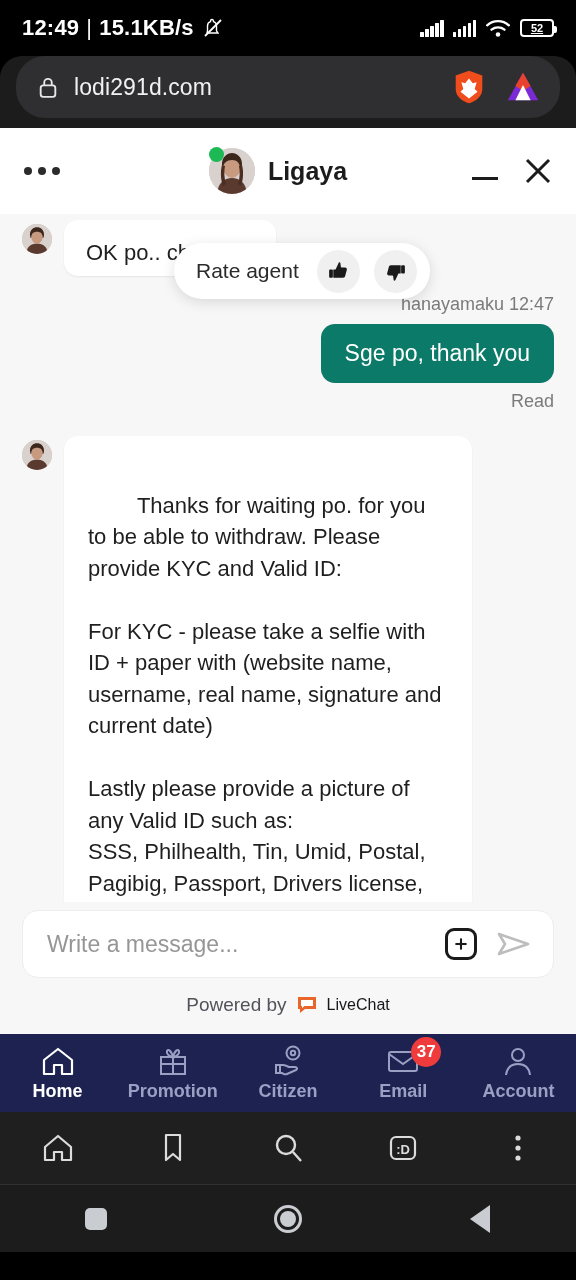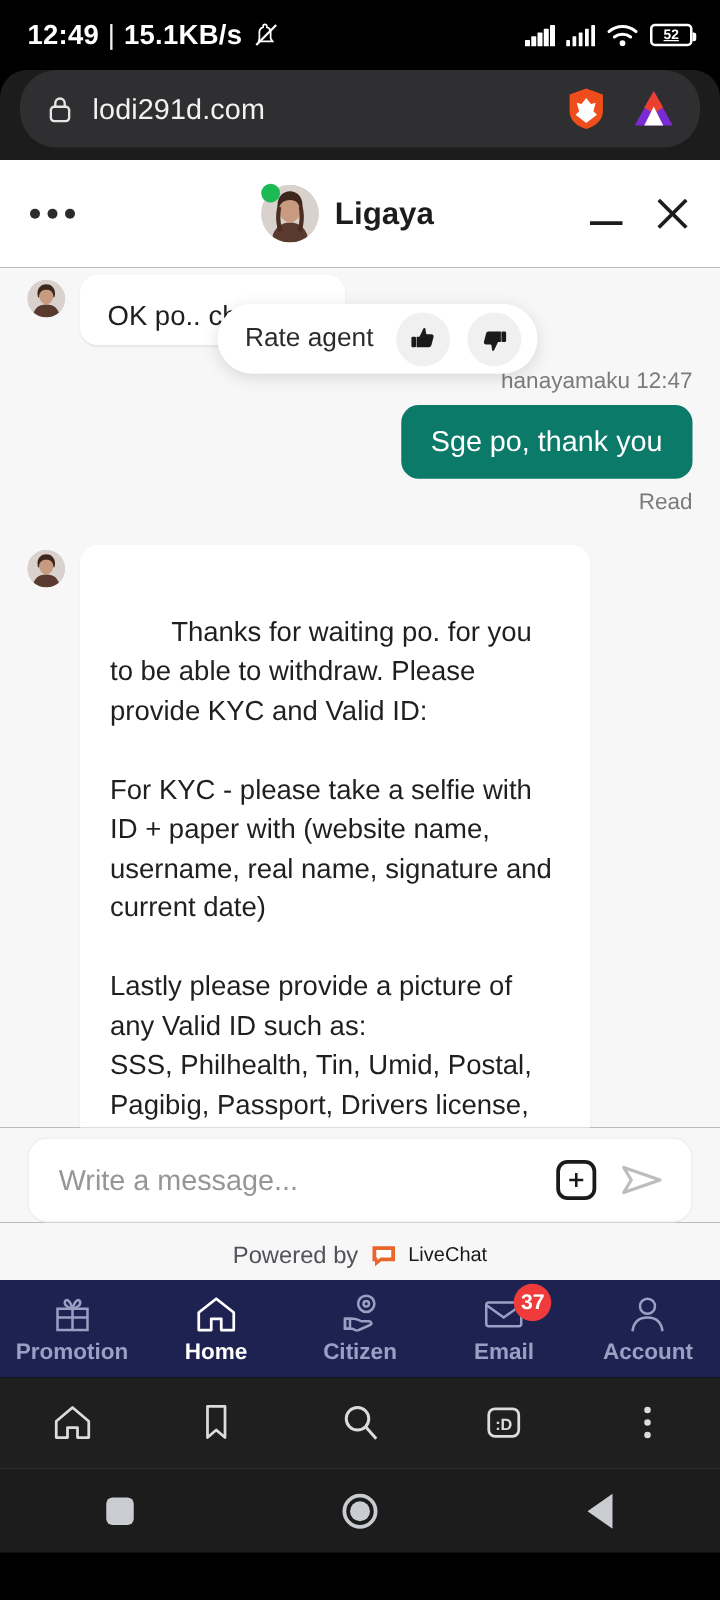--- a/index.html
+++ b/index.html
@@ -91,21 +91,21 @@
 
   
   .composer { background: #f7f7f8; padding: 8px 22px 0 22px; }
   .cbox {
     background: #fff; border: 1px solid #ededed; border-radius: 16px; height: 68px;
     display: flex; align-items: center; padding: 0 22px 0 24px; gap: 18px; justify-content: center;
   }
   .cbox .ph-text { flex: 1; font-size: 23px; color: #969696; }
   .plus { width: 32px; height: 32px; border: 3px solid #1a1a1a; border-radius: 9px; display:flex; align-items:center; justify-content:center; flex:none; }
   .send { width: 36px; height: 36px; flex: none; }
-  .poweredby { background: #f7f7f8; display: flex; align-items: center; justify-content: center; gap: 9px; padding: 16px 0 8px 0; }
+  .poweredby { background: #f7f7f8; display: flex; align-items: center; justify-content: center; gap: 9px; padding: 16px 0 18px 0; }
   .pb-text { font-size: 19px; color: #52525b; }
   .lc-mark { width: 22px; height: 22px; }
   .lc-name { font-size: 16px; font-weight: normal; color: #18181b; }
 
   
   .sitenav { background: #1d2251; height: 78px; display: flex; align-items: center; }
   .nav-item { flex: 1; display: flex; flex-direction: column; align-items: center; justify-content: center; gap: 4px; position: relative; }
   .nav-ic { width: 34px; height: 32px; position: relative; }
   .nav-lbl { font-size: 18px; font-weight: bold; color: #9aa0c4; }
   .nav-item.active .nav-lbl { color: #ffffff; }
@@ -298,42 +298,42 @@
     <span class="pb-text">Powered by</span>
     <svg class="lc-mark" viewBox="0 0 22 22">
       <path d="M2 3h18v12H9l-5 4v-4H2z" fill="#e8662a"></path>
       <path d="M5 6h12v6H8.5L6 14v-2H5z" fill="#fff"></path>
     </svg>
     <span class="lc-name">LiveChat</span>
   </div>
 
   <div class="sitenav">
 
+    <div class="nav-item active">
+      <span class="nav-ic">
+        <svg viewBox="0 0 34 32" style="width:100%;height:100%">
+          <path d="M3 15 17 4l14 11v14H21v-9h-8v9H3z" fill="none" stroke="#ffffff" stroke-width="2.2" stroke-linejoin="round"></path>
+        </svg>
+      </span>
+      <span class="nav-lbl">Home</span>
+    </div>
+
     <div class="nav-item">
       <span class="nav-ic">
         <svg viewBox="0 0 34 32" style="width:100%;height:100%">
           <rect x="5" y="12" width="24" height="17" fill="none" stroke="#9aa0c4" stroke-width="2"></rect>
           <line x1="5" y1="19" x2="29" y2="19" stroke="#9aa0c4" stroke-width="2"></line>
           <line x1="17" y1="12" x2="17" y2="29" stroke="#9aa0c4" stroke-width="2"></line>
           <path d="M17 12c-4-1-7-3-6-6 1-2 4-1 6 6z" fill="none" stroke="#9aa0c4" stroke-width="2"></path>
           <path d="M17 12c4-1 7-3 6-6-1-2-4-1-6 6z" fill="none" stroke="#9aa0c4" stroke-width="2"></path>
         </svg>
       </span>
       <span class="nav-lbl">Promotion</span>
     </div>
 
-    <div class="nav-item active">
-      <span class="nav-ic">
-        <svg viewBox="0 0 34 32" style="width:100%;height:100%">
-          <path d="M3 15 17 4l14 11v14H21v-9h-8v9H3z" fill="none" stroke="#ffffff" stroke-width="2.2" stroke-linejoin="round"></path>
-        </svg>
-      </span>
-      <span class="nav-lbl">Home</span>
-    </div>
-
     <div class="nav-item">
       <span class="nav-ic">
         <svg viewBox="0 0 34 32" style="width:100%;height:100%">
           <circle cx="22" cy="8" r="6.5" fill="none" stroke="#9aa0c4" stroke-width="2"></circle>
           <circle cx="22" cy="8" r="2.2" fill="none" stroke="#9aa0c4" stroke-width="2"></circle>
           <path d="M5 20h7c2 0 4 1 6 2h6c2 0 3 2 1 3l-9 4c-2 1-3 0-5-1H5z" fill="none" stroke="#9aa0c4" stroke-width="2" stroke-linejoin="round"></path>
           <rect x="5" y="20" width="4" height="8" fill="none" stroke="#9aa0c4" stroke-width="2"></rect>
         </svg>
       </span>
       <span class="nav-lbl">Citizen</span>

